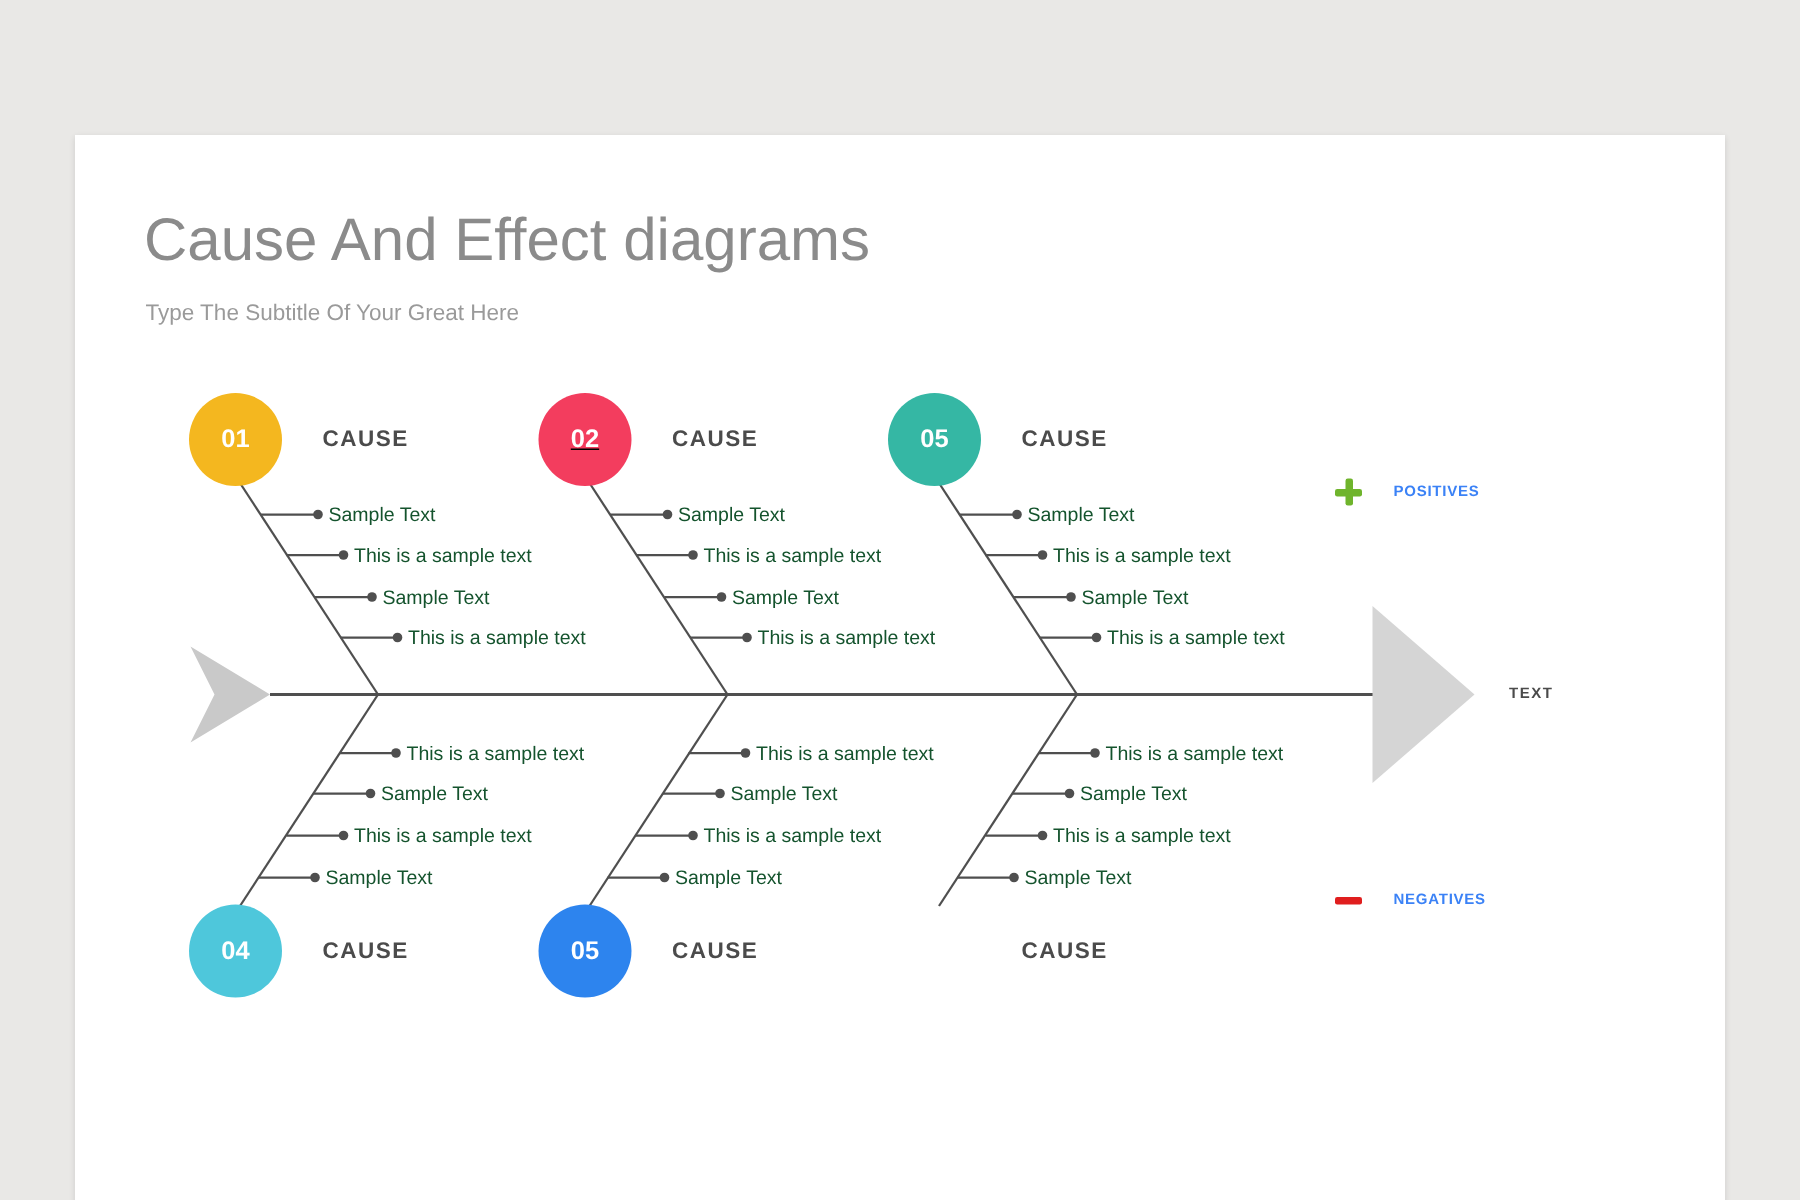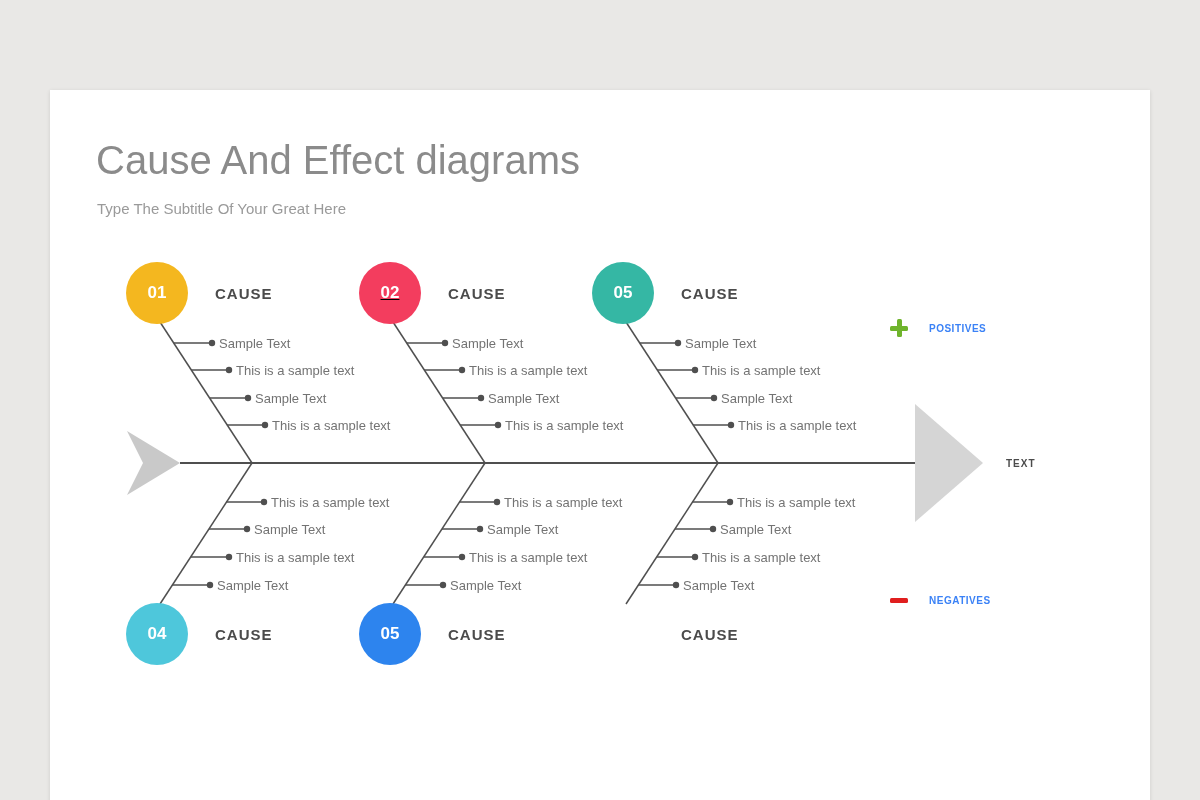--- a/index.html
+++ b/index.html
@@ -32,21 +32,21 @@
     display:flex;align-items:center;justify-content:center;
     background:#ccc;
   }
   .circle .num{color:#ffffff;font-size:17px;font-weight:bold;}
   .cause-label{
     position:absolute;transform:translateY(-50%);
     font-size:15px;font-weight:bold;color:#4b4b4b;letter-spacing:1px;
   }
   .item{
     position:absolute;transform:translateY(-50%);
-    font-size:13px;color:#737373;white-space:nowrap;
+    font-size:13px;color:#14532d;white-space:nowrap;
   }
   .effect-label{
     position:absolute;transform:translateY(-50%);
     font-size:10px;font-weight:bold;color:#4b4b4b;letter-spacing:1px;
   }
   .legend-label{
     position:absolute;transform:translateY(-50%);
     font-size:10px;font-weight:bold;color:#3b82f6;letter-spacing:.5px;
   }
   .legend-icon{position:absolute;width:18px;height:18px;}

